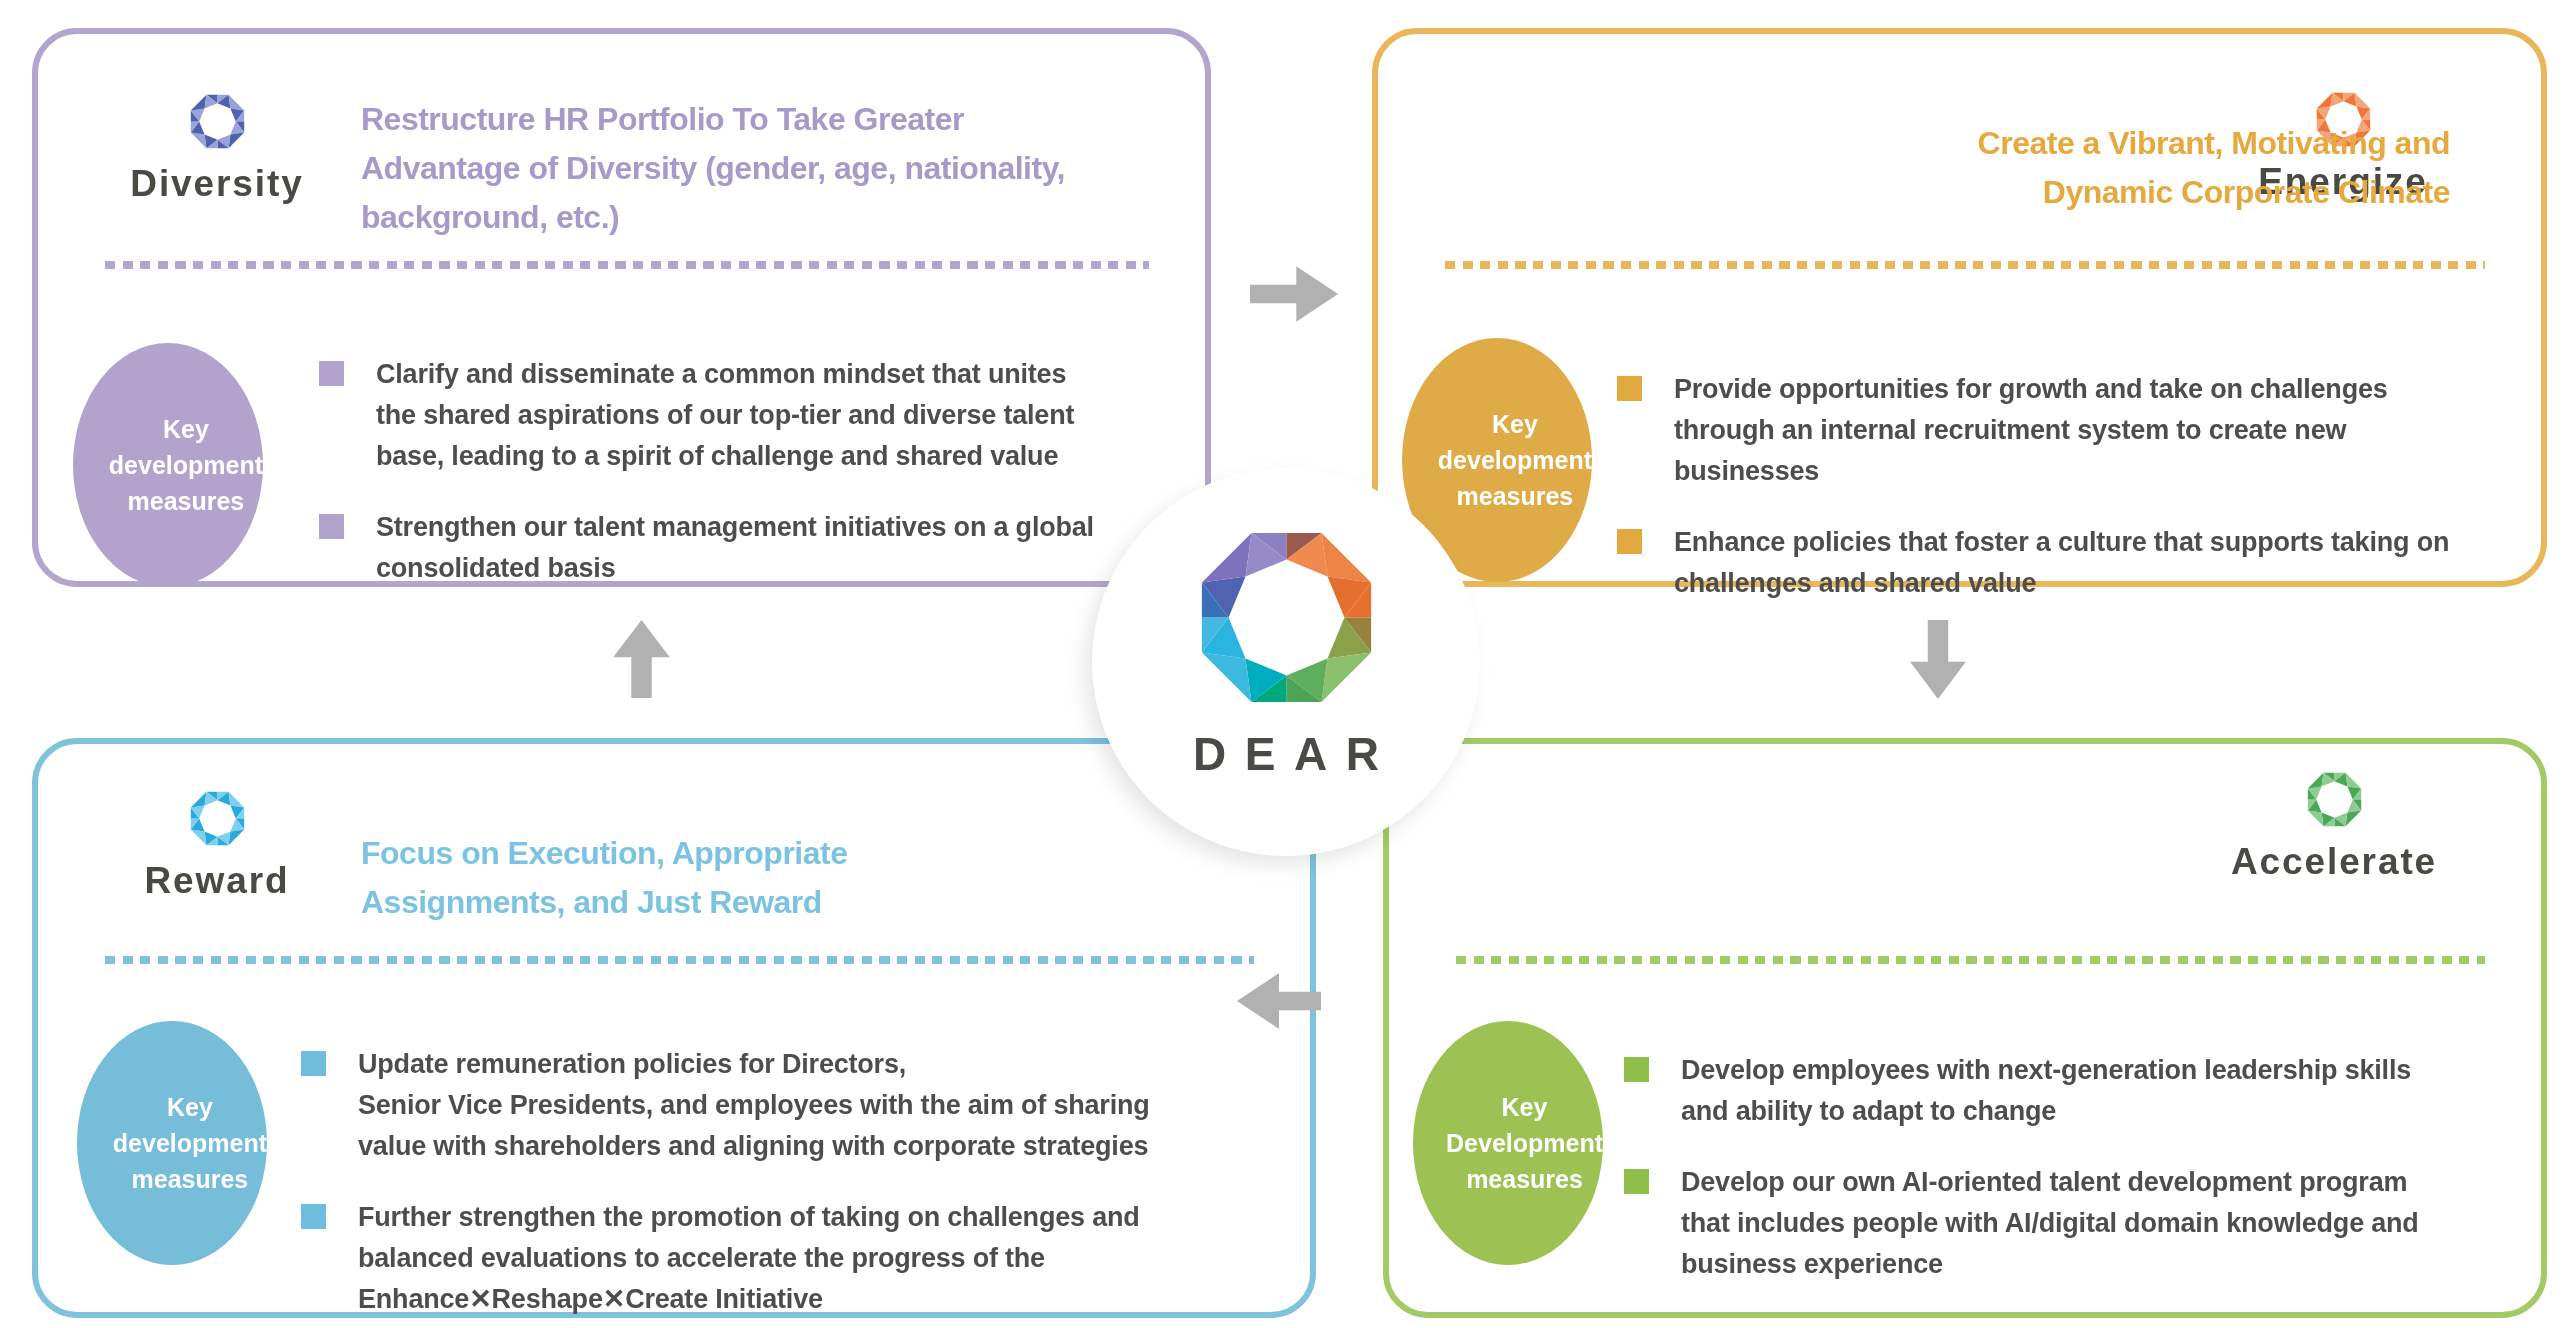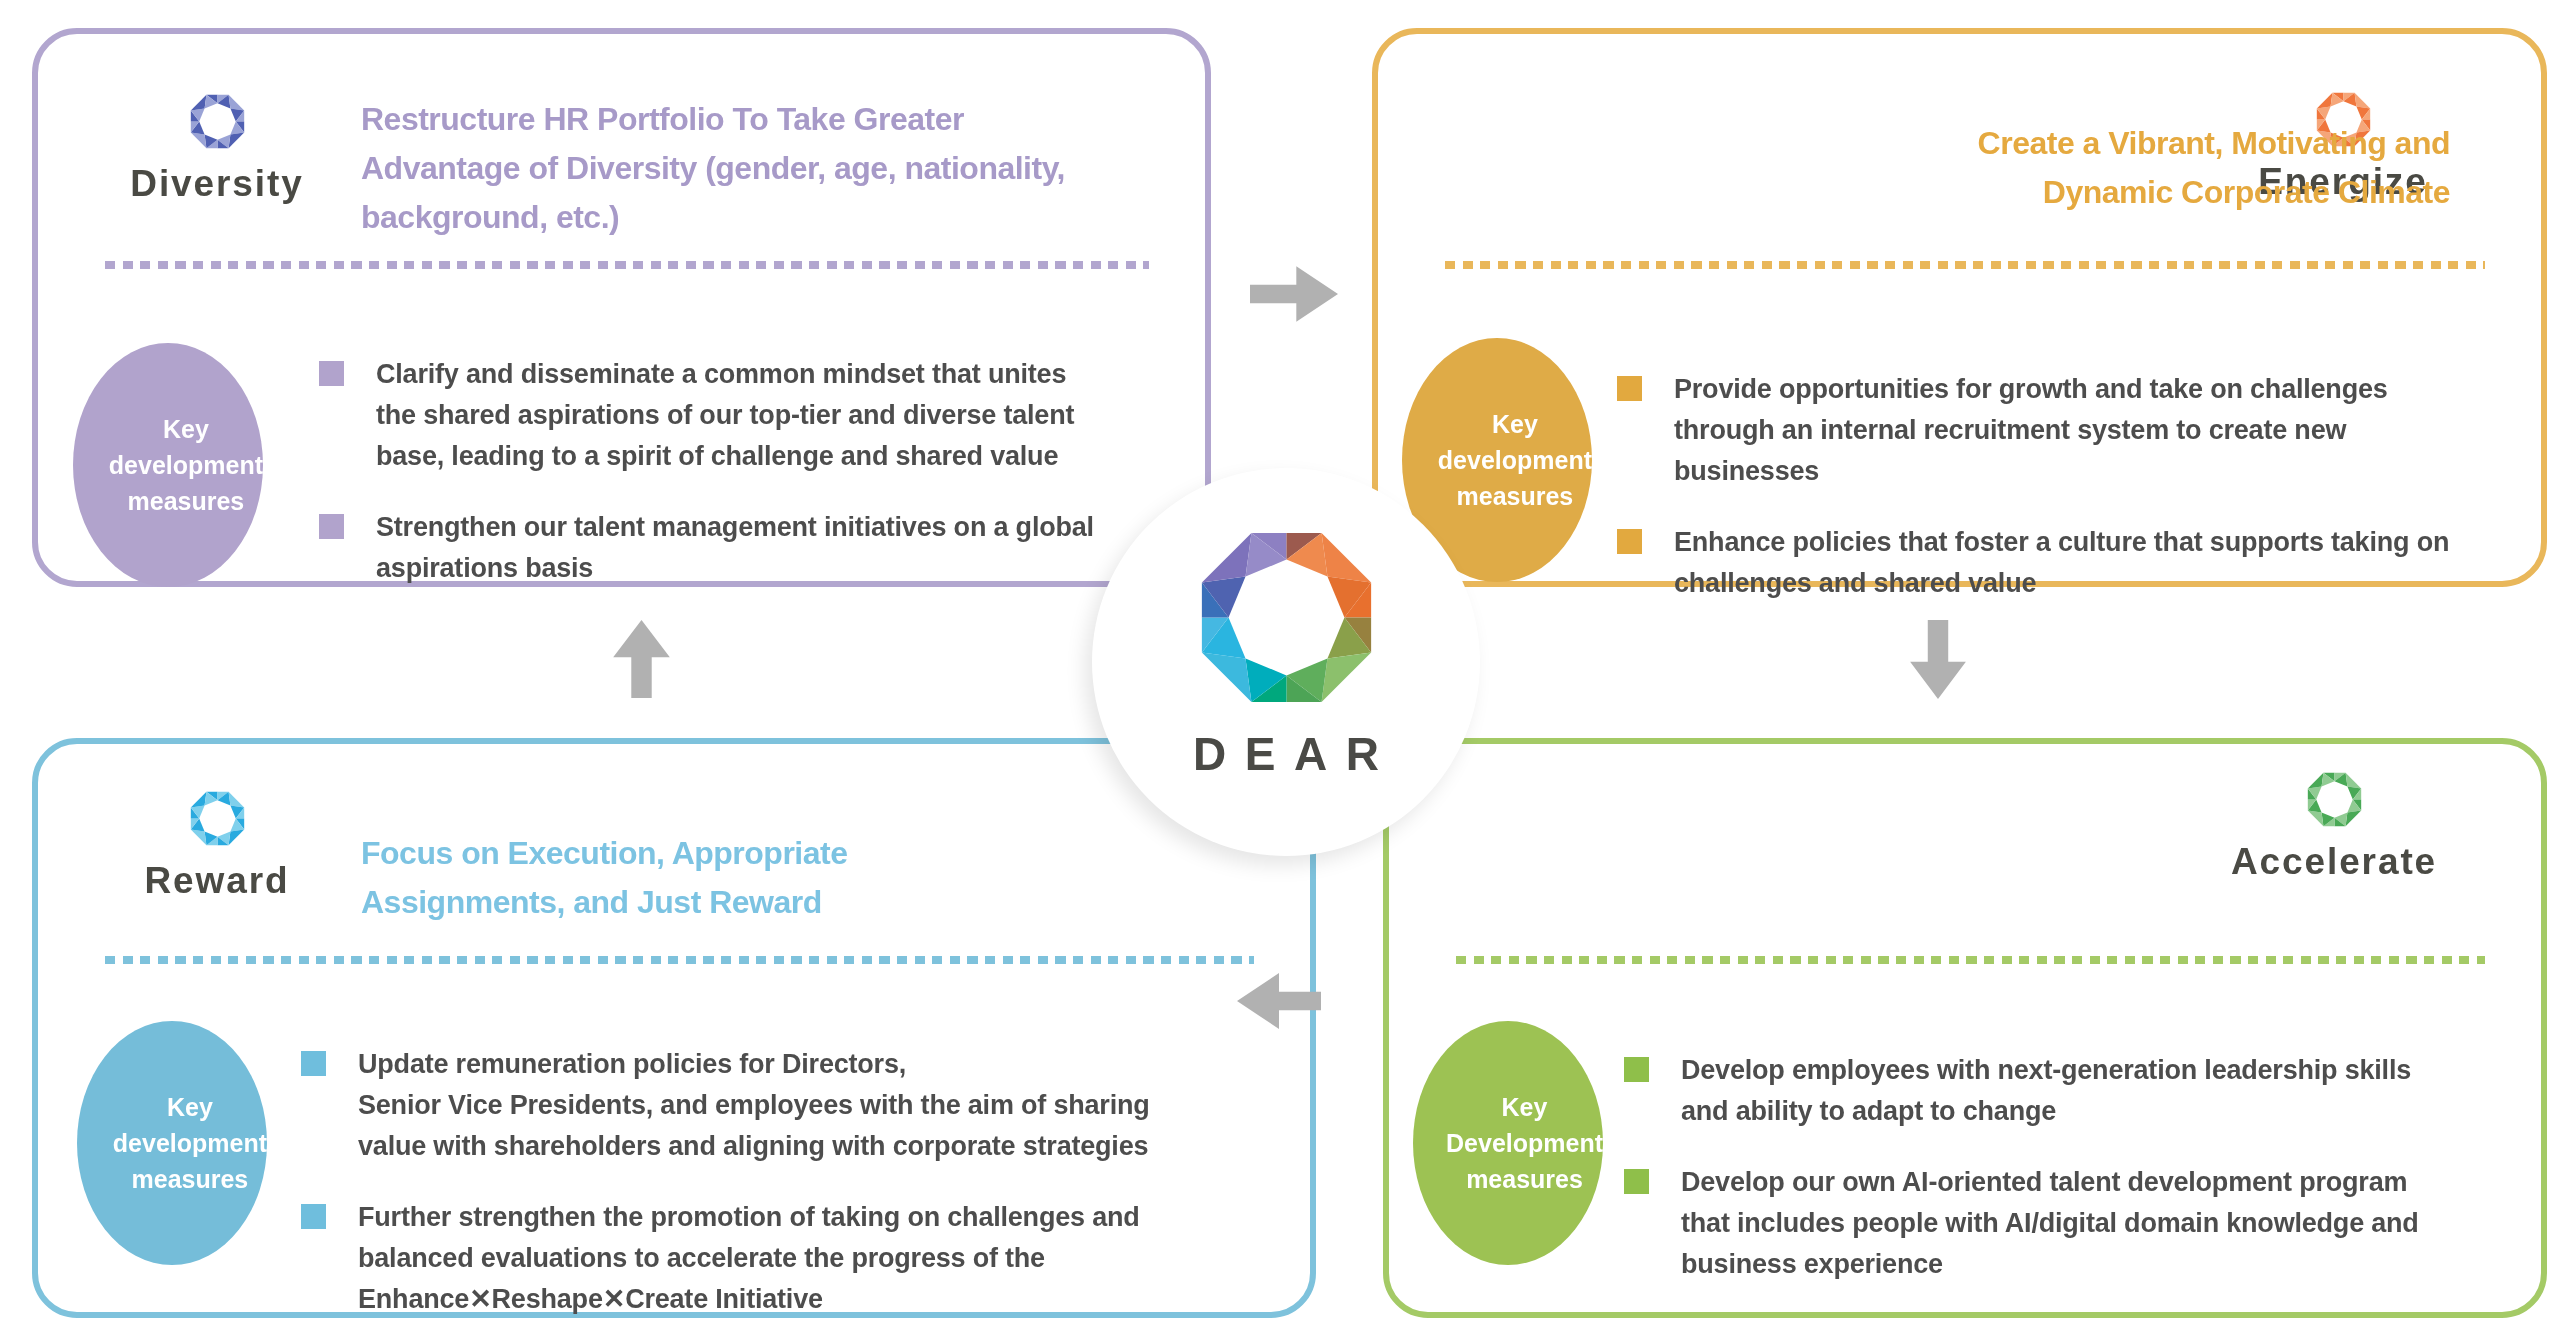--- a/index.html
+++ b/index.html
@@ -127,21 +127,21 @@
   <ul class="q-bullets">
     <li class="bullet">
       <span class="marker"></span>
       <span class="btext">Clarify and disseminate a common mindset that unites
 the shared aspirations of our top-tier and diverse talent
 base, leading to a spirit of challenge and shared value</span>
     </li>
     <li class="bullet">
       <span class="marker"></span>
       <span class="btext">Strengthen our talent management initiatives on a global
-aspirations basis</span>
+consolidated basis</span>
     </li>
   </ul>
 </section>
 
 <section class="quadrant tr" style="--accent: #e9b75a; --title-c: #e5a93f; --circle-c: #dfab47; --marker-c: #e2a93f;">
   <div class="iconblock">
     <span class="ring-icon"><svg viewBox="0 0 200 200">
           <polygon points="62.5,9.5 100,9.5 100,38" fill="#f0763c"></polygon>
           <polygon points="100,9.5 137.5,9.5 100,38" fill="#f5a679"></polygon>
           <polygon points="100,38 137.5,9.5 143.8,56.2" fill="#f0763c"></polygon>

